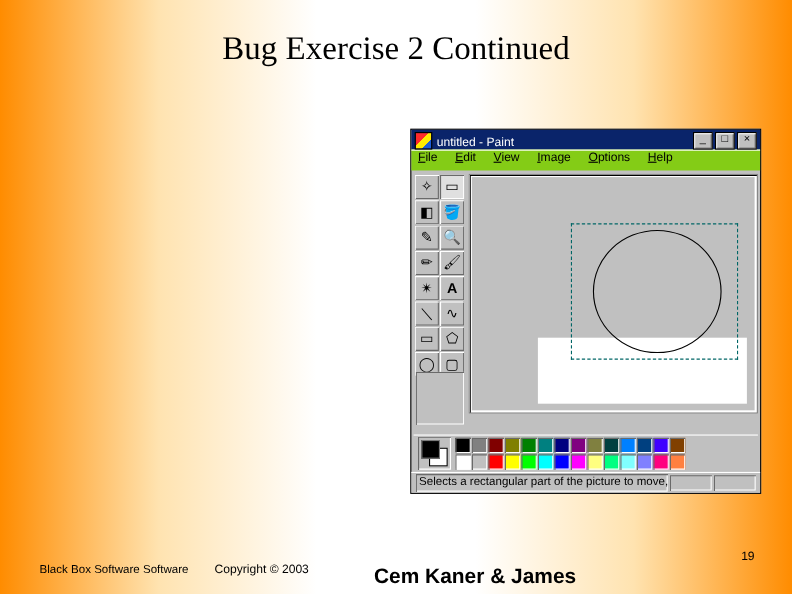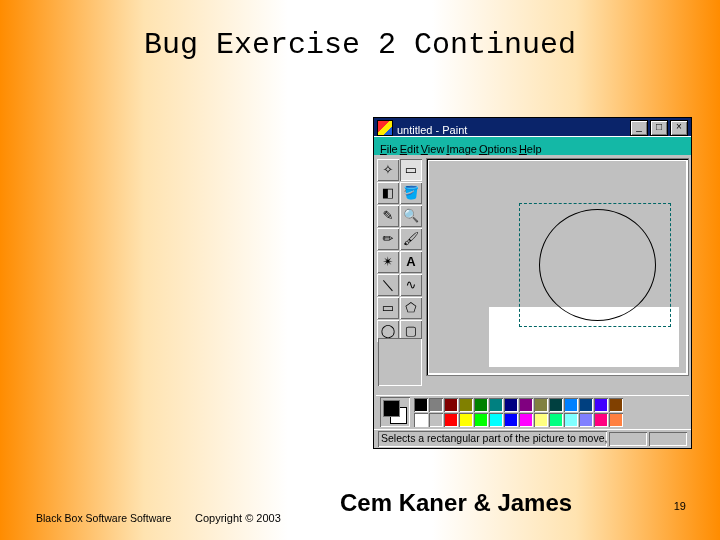--- a/index.html
+++ b/index.html
@@ -3,21 +3,21 @@
 <meta charset="utf-8">
 <style>
   html, body { margin: 0; padding: 0; }
   body { width: 720px; height: 540px; overflow: hidden; font-family: Arial, Helvetica, sans-serif; }
   .slide {
     width: 720px; height: 540px; position: relative;
     background: linear-gradient(to right, #ff8c00 0%, #ffe3b0 20%, #ffffff 40%, #ffffff 60%, #ffe3b0 80%, #ff8c00 100%);
   }
   .title {
     position: absolute; top: 28px; left: 0; width: 100%; text-align: center;
-    font-family: Liberation Mono, monospace; font-size: 30px; color: #000;
+    font-family: Liberation Serif, serif; font-size: 30px; color: #000;
   }
   .body-text {
     position: absolute; top: 110px; left: 33px; width: 310px;
     font-size: 15.5px; line-height: 1.22; color: #000;
   }
   .body-text p { margin: 0 0 6px 0; }
   .inline-icon {
     display: inline-block; width: 26px; height: 14px; position: relative; top: 2px;
     background: #c6c6c6; border: 1px solid #6a6a6a;
   }
@@ -34,22 +34,22 @@
     height: 18px; background: linear-gradient(#0a246a,#0a246a);
     color: #fff; font-size: 11px; display: flex; align-items: flex-end; padding: 0 3px;
   }
   .paint-titlebar .tbicon { width: 14px; height: 14px; margin-right: 4px;
     background: linear-gradient(135deg,#ff2a2a 0 40%, #ffeb00 40% 70%, #1e5dd8 70% 100%); border:1px solid #000; }
   .paint-titlebar .spacer { flex: 1; }
   .winbtn { width: 16px; height: 14px; background:#c0c0c0; margin-left:2px;
     border:1px solid #000; font-size:10px; line-height:12px; text-align:center; color:#000;
     box-shadow: inset 1px 1px 0 #fff, inset -1px -1px 0 #7a7a7a; }
   .paint-menu {
-    height: 18px; background:#14b8a6; font-size:11px; color:#000;
-    display:flex; align-items:flex-end; gap:2px; padding:0 6px;
+    height: 18px; background:#84cc16; font-size:11px; color:#000;
+    display:flex; align-items:flex-start; gap:16px; padding:0 6px;
     border-top:1px solid #fff;
   }
   .paint-menu span u { text-decoration: underline; }
   .paint-body { position:absolute; top:38px; left:0; right:0; bottom:0; }
   .toolbox {
     position:absolute; left:2px; top:2px; width:46px;
     display:grid; grid-template-columns: 22px 22px; grid-auto-rows:22px; gap:1px;
     padding:1px; background:#c0c0c0;
   }
   .toolbox .tool {
@@ -108,21 +108,21 @@
   .statusbar .well { flex:1; background:#c0c0c0; box-shadow: inset 1px 1px 0 #6a6a6a, inset -1px -1px 0 #fff; padding:1px 3px; height:14px; white-space:nowrap; overflow:hidden; text-overflow:clip; }
   .statusbar .small-well { width:38px; margin-left:2px; background:#c0c0c0; box-shadow: inset 1px 1px 0 #6a6a6a, inset -1px -1px 0 #fff; height:14px; }
   
   .footer-left {
     position: absolute; left: 36px; bottom: 16px; font-size: 10.5px; color: #000;
   }
   .footer-copy {
     position: absolute; left: 195px; bottom: 16px; font-size: 11px; color: #000;
   }
   .footer-center {
-    position: absolute; left: 340px; bottom: 23px; font-size: 24px; font-weight: bold; color: #000; margin-top: 24px;
+    position: absolute; left: 340px; bottom: 4px; font-size: 19px; font-weight: bold; color: #000; margin-top: 24px;
   }
   .pagenum {
     position: absolute; right: 34px; bottom: 28px; font-size: 11px; color: #000;
   }
 </style>
 </head>
 <body>
 
 <div class="slide">
 

